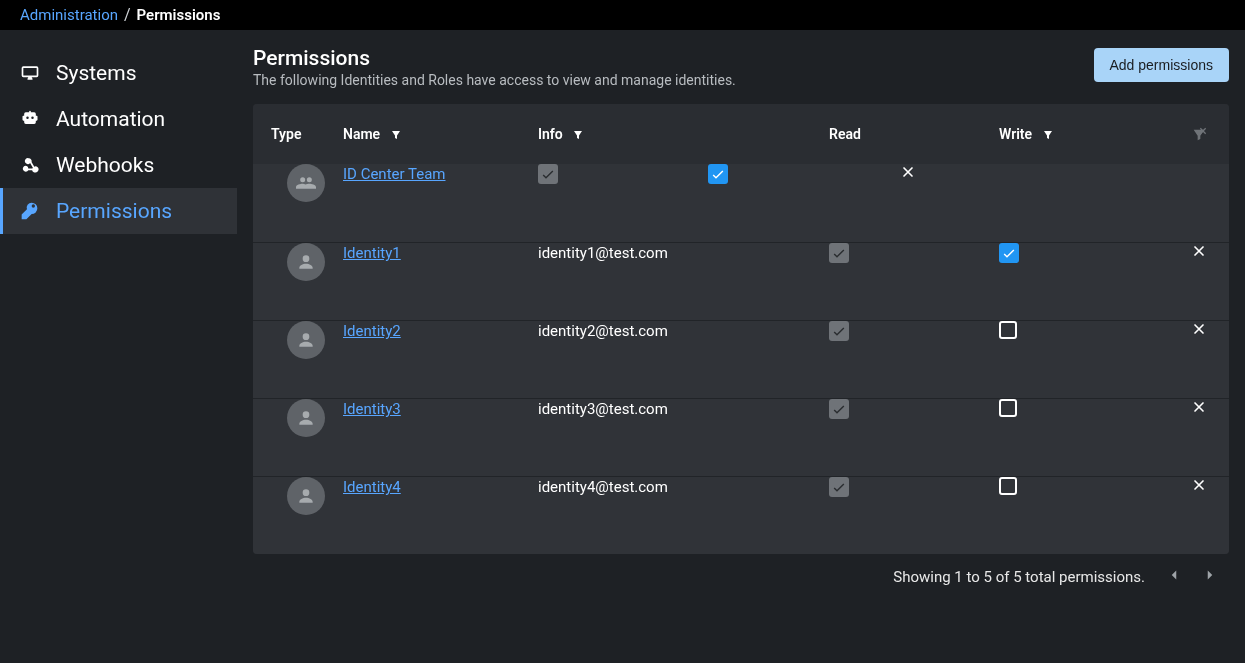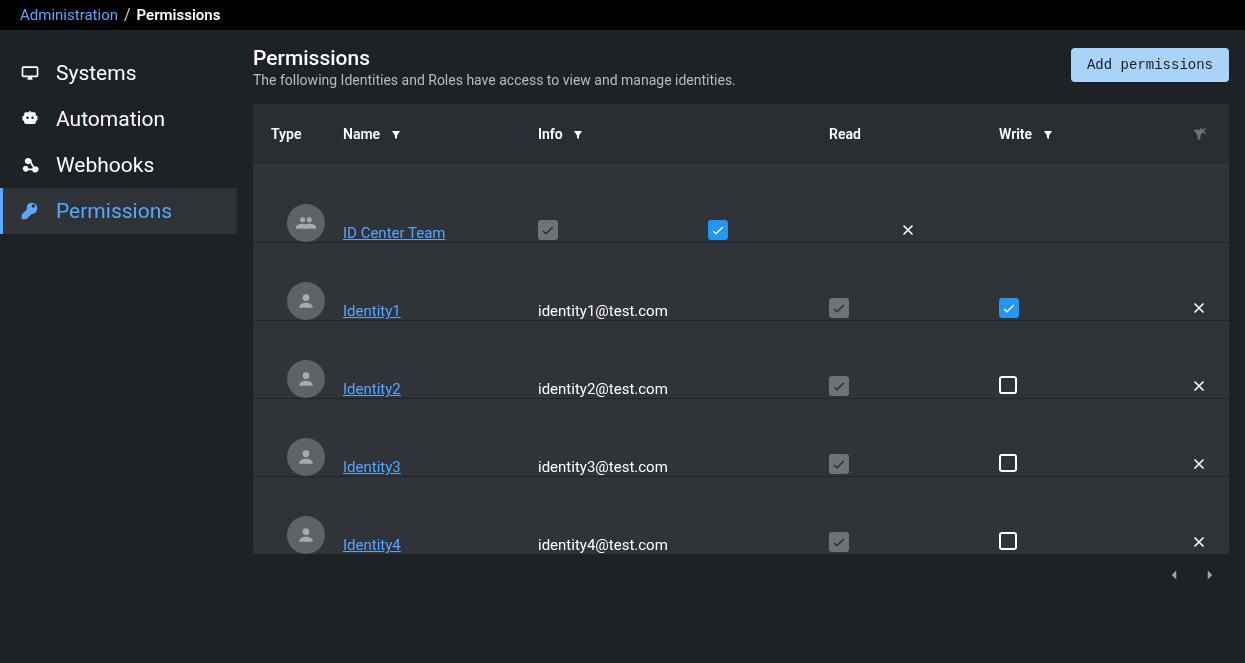--- a/index.html
+++ b/index.html
@@ -67,21 +67,20 @@
   .page-sub   { font-size: 14px; color: #b8bcc0; margin-top: 2px; }
   .add-btn {
     background: #a9d4f8;
     color: #1a1d21;
     border: none;
     border-radius: 4px;
     padding: 9px 16px;
     font-size: 14px;
     cursor: pointer;
     margin-top: 2px;
-    font-family: Liberation Mono, monospace;
   }
   
   
   .table-wrap {
     margin-top: 16px;
     background: #2a2d32;
     border-radius: 4px;
     overflow: hidden;
   }
   .thead {
@@ -99,21 +98,21 @@
   .col-read   { width: 170px; text-align: left; }
   .col-write  { width: 170px; text-align: left; }
   .col-del    { width: 60px; text-align: center; }
   
   .filter-icon { margin-left: 6px; }
   .filter-icon svg { fill: #fff; width:12px; height:12px; vertical-align: middle; }
   .filter-clear svg { fill: #6f7378; width:16px; height:16px; vertical-align: middle; }
   
   .trow {
     display: flex;
-    align-items: flex-end;
+    align-items: flex-start;
     height: 78px;
     background: #303338;
     border-top: 1px solid #212428;
   }
   .trow:first-of-type { border-top: none; }
   .avatar {
     width: 38px; height: 38px; border-radius: 50%;
     background: #5f6368;
     display:flex; align-items:center; justify-content:center;
     margin-left: 16px;
@@ -333,20 +332,21 @@
               </span></div>
             <div class="col-write"><span class="cb unchecked"></span></div>
             <div class="col-del"><span class="del-btn"><svg viewBox="0 0 24 24">
                   <path d="M18 6L6 18M6 6l12 12" stroke="#fff" stroke-width="2.5" stroke-linecap="round"></path>
                 </svg></span></div>
           </div>
         </div>
     </div>
 
     <div class="footer">
+      <span>Showing 1 to 5 of 5 total permissions.</span>
       <span class="pager">
         <span><svg viewBox="0 0 24 24">
               <path d="M15 6l-6 6 6 6"></path>
             </svg></span>
         <span><svg viewBox="0 0 24 24">
               <path d="M9 6l6 6-6 6"></path>
             </svg></span>
       </span>
     </div>
   </div>

